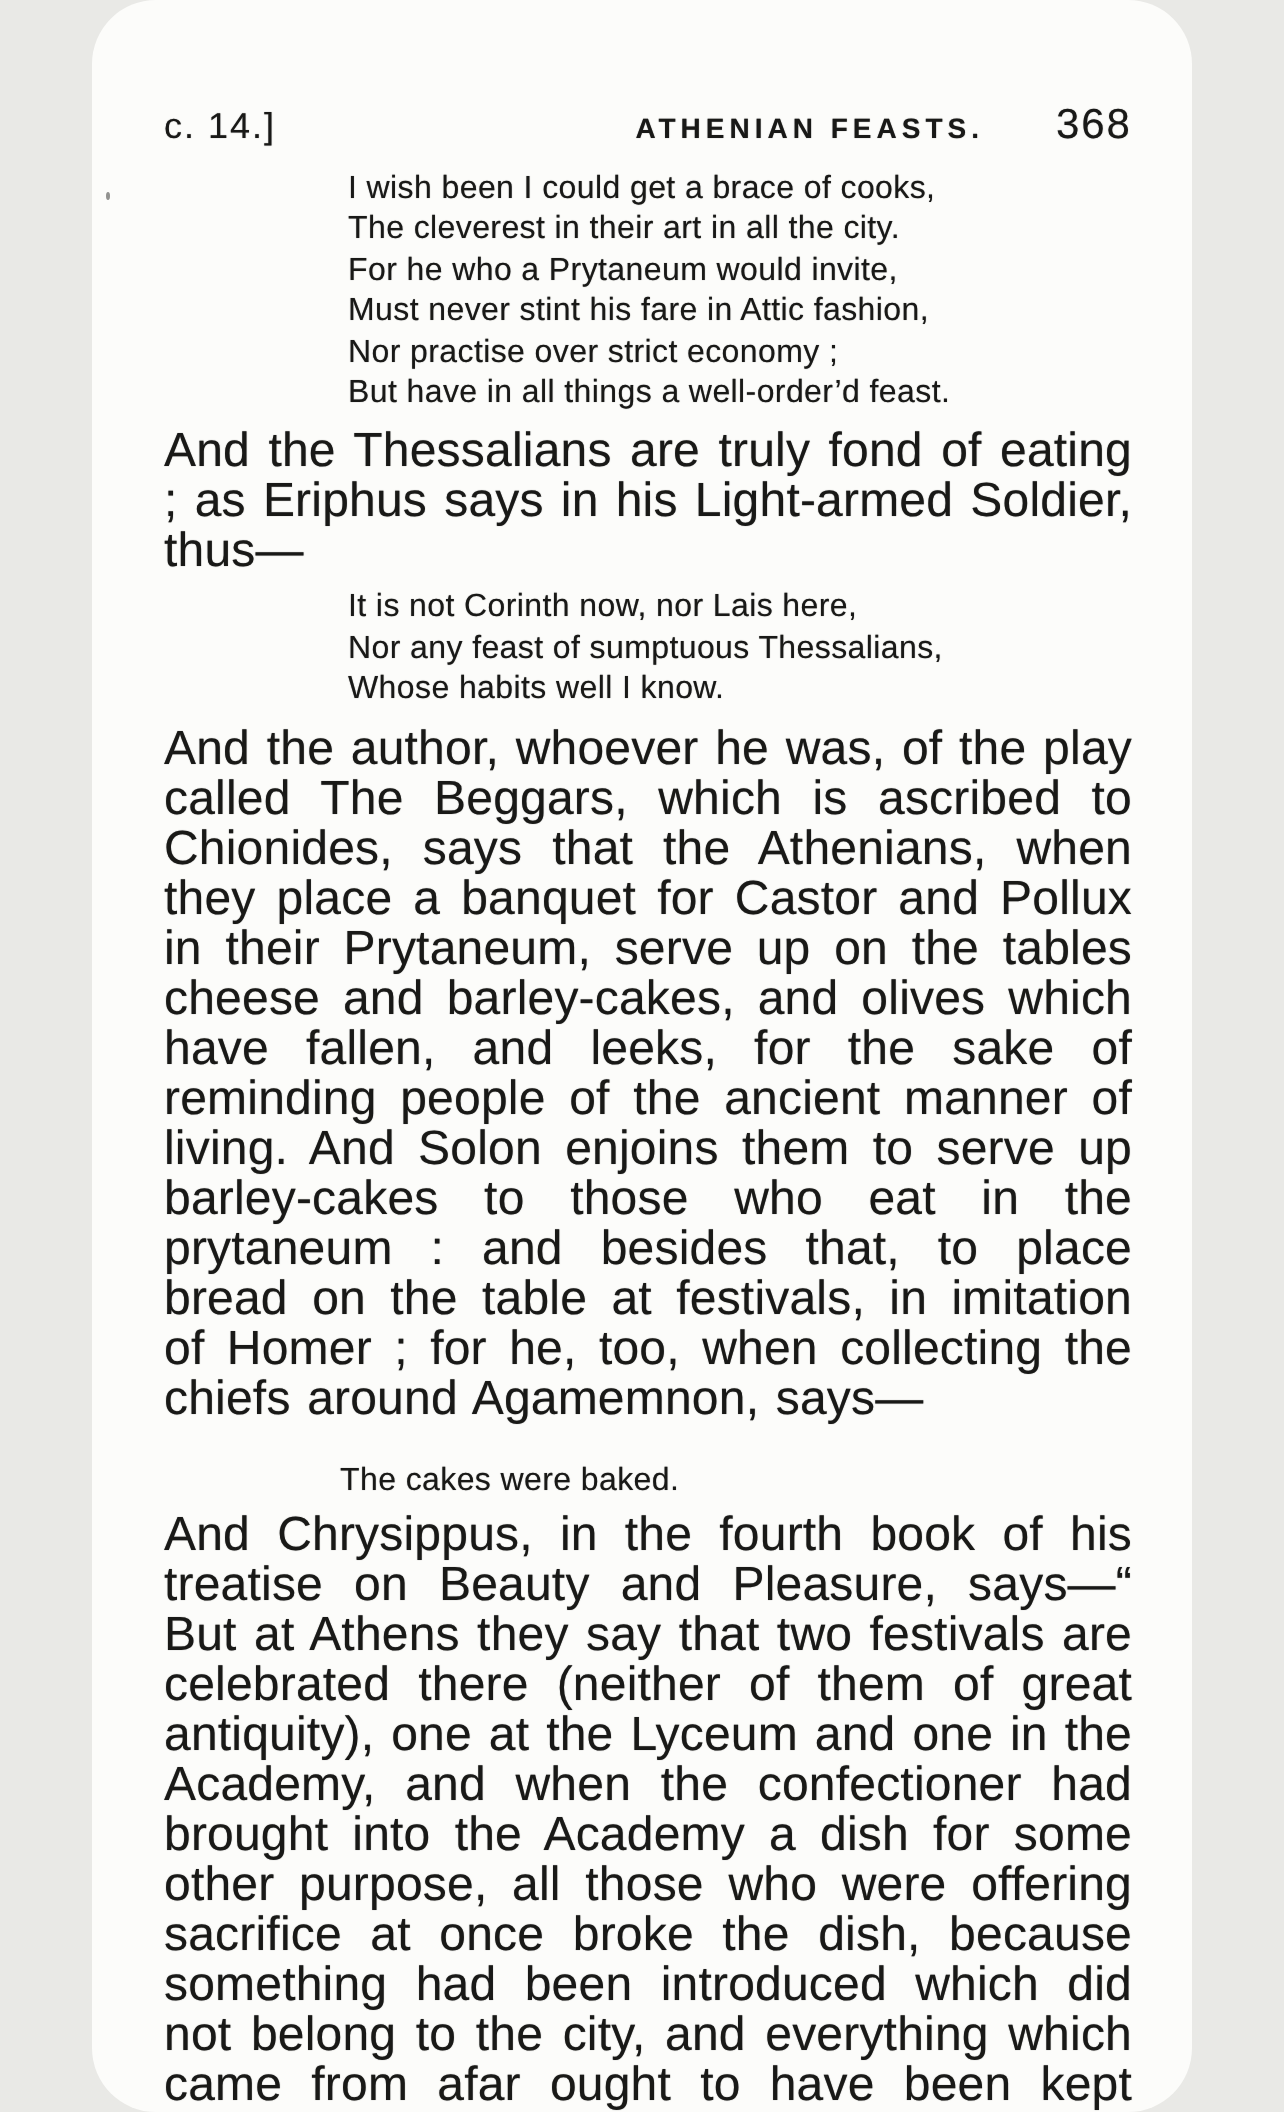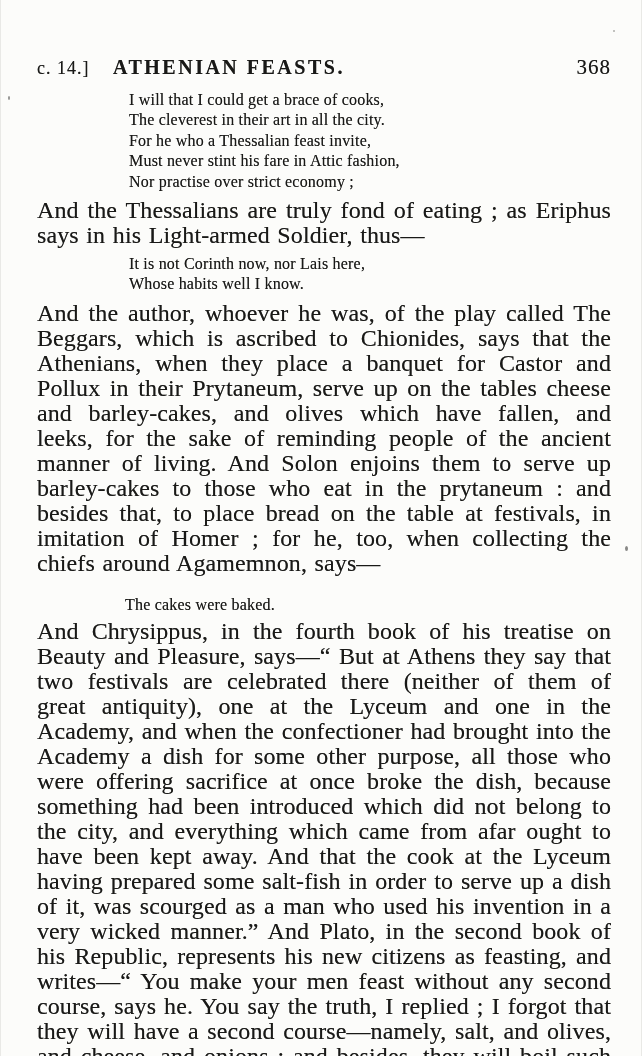--- a/index.html
+++ b/index.html
@@ -2,47 +2,48 @@
 <html><head>
 <meta charset="utf-8">
 <style>
   html, body {
     margin: 0;
     padding: 0;
     background: #e9e9e6;
   }
   .page {
     position: relative;
-    width: 640px;
+    width: 550px;
     height: 1056px;
     margin: 0 auto;
     background: #fcfcfa;
     color: #191917;
-    font-family: Liberation Serif, serif;
+    font-family: Liberation Sans, sans-serif;
     overflow: hidden;
     box-sizing: border-box;
     padding: 12px 30px 0 36px;
     text-shadow: 0 0 0.5px rgba(20,20,20,0.55);
+    border-radius: 32px;
   }
   .page-header {
     display: flex;
     align-items: baseline;
     justify-content: space-between;
     margin-bottom: 10px;
   }
   .chapter {
     font-size: 18px;
     letter-spacing: 1px;
     min-width: 90px;
   }
   .running-title {
-    font-size: 20px;
+    font-size: 14px;
     font-weight: 700;
     letter-spacing: 2.5px;
-    text-align: left;
+    text-align: right;
     flex: 1;
     transform: translateX(-14px);
     margin-top: 44px;
   }
   .page-number {
     font-size: 21px;
     letter-spacing: 1px;
     min-width: 60px;
     text-align: right;
   }
@@ -80,31 +81,33 @@
 
 <div class="page">
 
   <header class="page-header">
     <span class="chapter">c. 14.]</span>
     <span class="running-title">ATHENIAN FEASTS.</span>
     <span class="page-number">368</span>
   </header>
 
   <div class="verse">
-    <div class="verse-line">I will that I could get a brace of cooks,</div>
+    <div class="verse-line">I wish been I could get a brace of cooks,</div>
     <div class="verse-line">The cleverest in their art in all the city.</div>
-    <div class="verse-line">For he who a Thessalian feast invite,</div>
+    <div class="verse-line">For he who a Prytaneum would invite,</div>
     <div class="verse-line">Must never stint his fare in Attic fashion,</div>
     <div class="verse-line">Nor practise over strict economy ;</div>
+    <div class="verse-line">But have in all things a well-order’d feast.</div>
   </div>
 
   <p class="para">And the Thessalians are truly fond of eating ; as Eriphus says in his Light-armed Soldier, thus—</p>
 
   <div class="verse">
     <div class="verse-line">It is not Corinth now, nor Lais here,</div>
+    <div class="verse-line">Nor any feast of sumptuous Thessalians,</div>
     <div class="verse-line">Whose habits well I know.</div>
   </div>
 
   <p class="para">And the author, whoever he was, of the play called The Beggars, which is ascribed to Chionides, says that the Athenians, when they place a banquet for Castor and Pollux in their Prytaneum, serve up on the tables cheese and barley-cakes, and olives which have fallen, and leeks, for the sake of reminding people of the ancient manner of living.  And Solon enjoins them to serve up barley-cakes to those who eat in the prytaneum : and besides that, to place bread on the table at festivals, in imitation of Homer ;  for he, too, when collecting the chiefs around Agamemnon, says—</p>
 
   <div class="verse single">
     <div class="verse-line">The cakes were baked.</div>
   </div>
 
   <p class="para">And Chrysippus, in the fourth book of his treatise on Beauty and Pleasure, says—“ But at Athens they say that two festivals are celebrated there (neither of them of great antiquity), one at the Lyceum and one in the Academy, and when the confectioner had brought into the Academy a dish for some other purpose, all those who were offering sacrifice at once broke the dish, because something had been introduced which did not belong to the city, and everything which came from afar ought to have been kept away.  And that the cook at the Lyceum having prepared some salt-fish in order to serve up a dish of it, was scourged as a man who used his invention in a very wicked manner.”  And Plato, in the second book of his Republic, represents his new citizens as feasting, and writes—“ You make your men feast without any second course, says he.  You say the truth, I replied ; I forgot that they will have a second course—namely, salt, and olives, and cheese, and onions ; and besides, they will boil such vegetables as are found in the fields ; and moreover, we shall serve up some sweetmeats to them,—figs, and beans, and vetches.  They shall roast myrtle-berries too and beech-</p>

